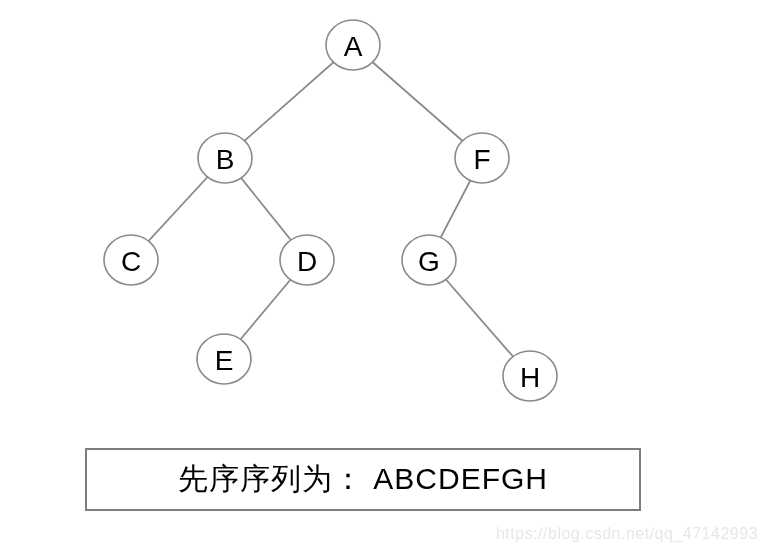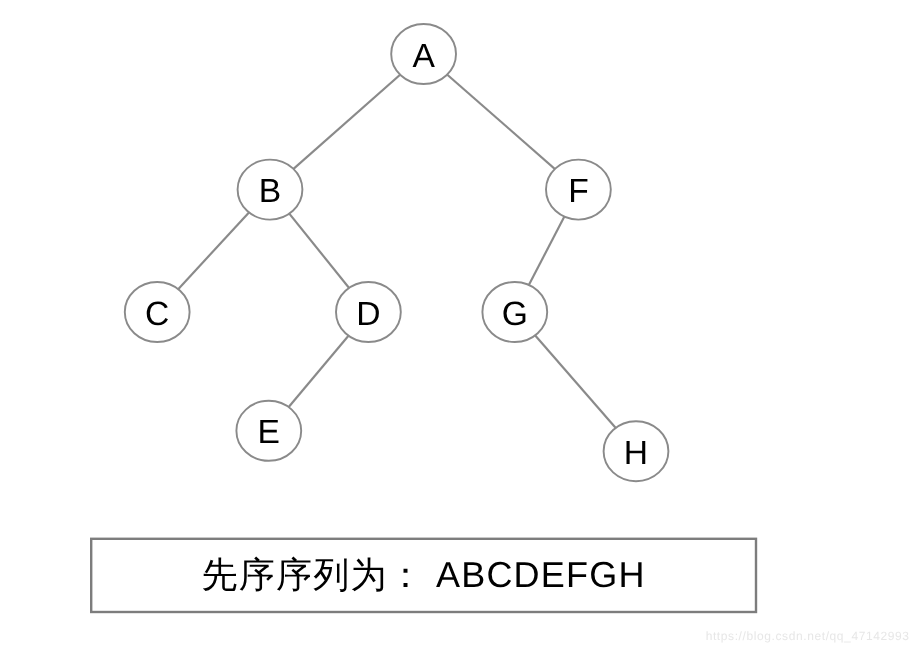--- a/index.html
+++ b/index.html
@@ -15,41 +15,41 @@
     overflow: hidden;
     font-family: "Liberation Sans", sans-serif;
   }
   .tree-svg {
     position: absolute;
     left: 0;
     top: 0;
   }
   .caption-box {
     position: absolute;
-    left: 75px;
+    left: 85px;
     top: 448px;
     width: 552px;
     height: 59px;
     border: 2px solid #7d7d7d;
     background: #ffffff;
     display: flex;
     align-items: center;
     justify-content: center;
   }
   .caption-text {
     font-size: 30px;
     color: #000000;
     letter-spacing: 1px;
     white-space: nowrap;
   }
   .watermark {
     position: absolute;
     right: 12px;
     top: 525px;
-    font-size: 10px;
+    font-size: 16px;
     color: #e7e7e7;
     letter-spacing: 0.5px;
     white-space: nowrap;
   }
 </style>
 </head>
 <body>
 
 <div class="page">
 

